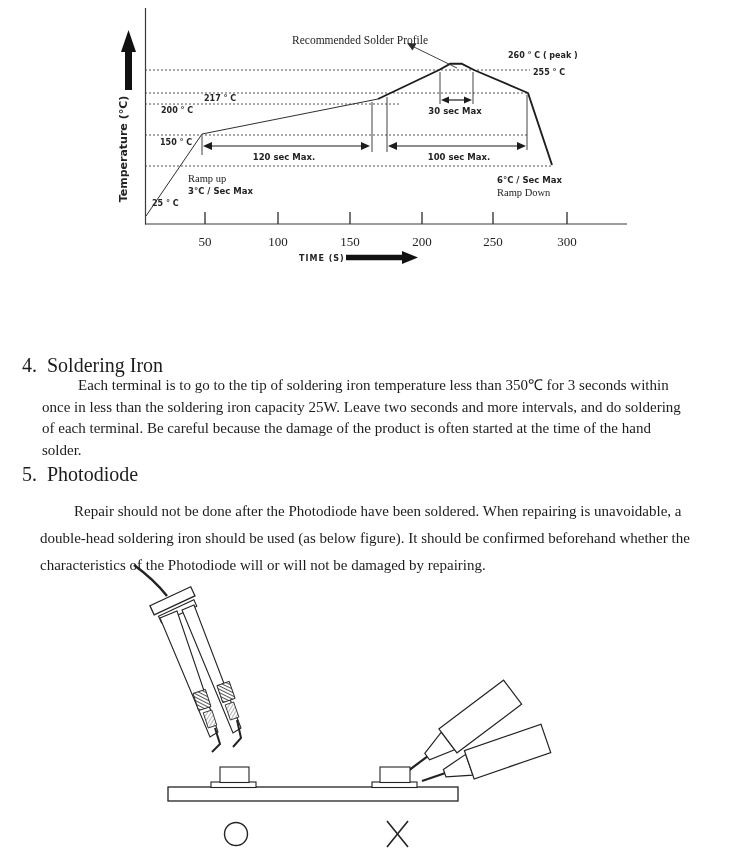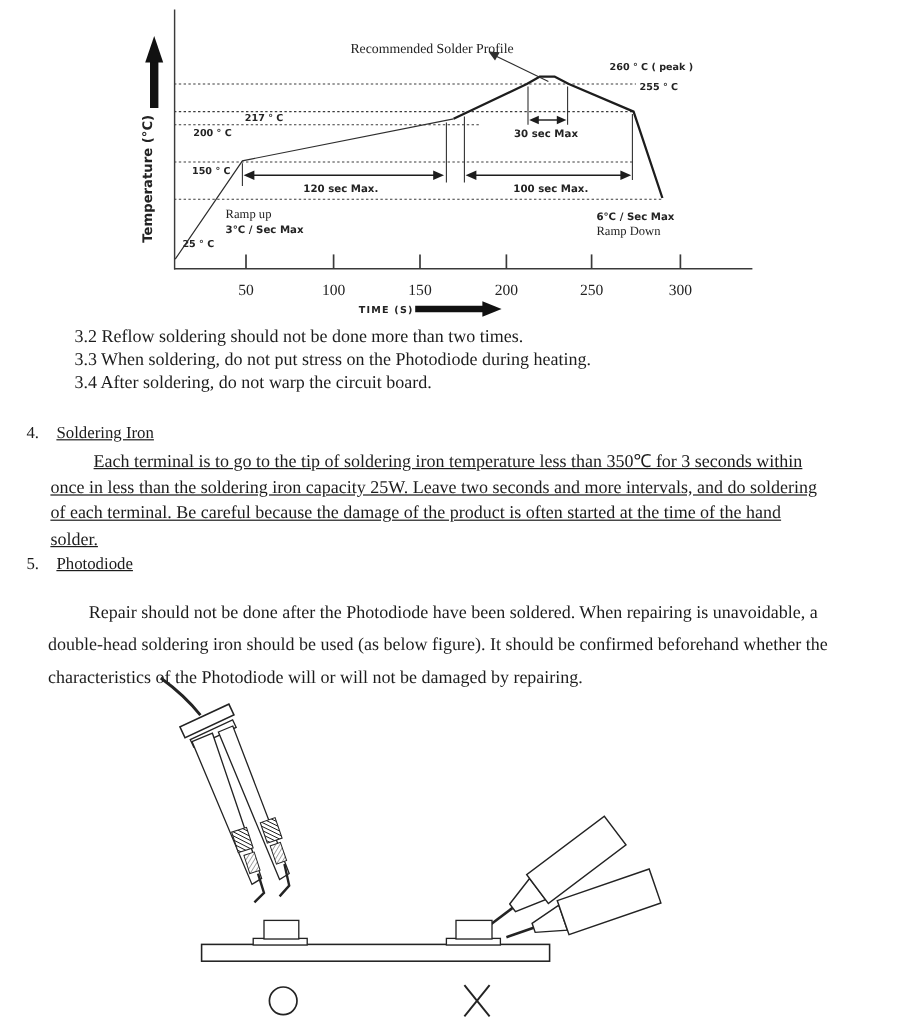--- a/index.html
+++ b/index.html
@@ -2,23 +2,23 @@
 <html><head>
 <meta charset="utf-8">
 <style>
   html,body{margin:0;padding:0;background:#fff;}
   .page{
     position:relative;width:750px;height:863px;background:#ffffff;
     font-family:"Liberation Serif", serif;color:#1c1c1c;overflow:hidden;
   }
   .abs{position:absolute;}
   .doc-text{font-size:15px;white-space:pre;line-height:19px;}
-  .sec-heading{font-size:14px;white-space:pre;text-decoration:underline;}
+  .sec-heading{font-size:20px;white-space:pre;}
   .sec-num{display:inline-block;width:25px;}
-  .body4{left:42px;top:375px;line-height:21.7px;text-indent:36px;text-decoration:underline;}
+  .body4{left:42px;top:375px;line-height:21.7px;text-indent:36px;}
   .body5{left:40px;top:498px;line-height:26.8px;text-indent:34px;}
   svg text{fill:#232323;}
   .tick-label{font-family:"Liberation Serif",serif;font-size:13px;}
   .tiny-bold{font-family:"DejaVu Sans",sans-serif;font-size:8px;font-weight:bold;}
   .tiny-bold9{font-family:"DejaVu Sans",sans-serif;font-size:8.5px;font-weight:bold;}
   .serif-small{font-family:"Liberation Serif",serif;font-size:10.5px;}
   .callout{font-family:"Liberation Serif",serif;font-size:11.5px;}
   .axis-label{font-family:"DejaVu Sans",sans-serif;font-size:11px;font-weight:bold;}
 </style>
 </head>
@@ -109,23 +109,20 @@
     <text class="tiny-bold9" x="497" y="183">6°C / Sec Max</text>
     <text class="serif-small" x="497" y="196">Ramp Down</text>
 
     <g>
       <text class="callout" x="292" y="44">Recommended Solder Profile</text>
       <line x1="414" y1="47" x2="457" y2="68" stroke="#2e2e2e" stroke-width="0.9"></line>
       <polygon points="407,43 416.5,43.5 412.5,50.5" fill="#2e2e2e"></polygon>
     </g>
   </svg>
 
-  <div class="abs doc-text" style="left:62px;top:272px">3.2 Reflow soldering should not be done more than two times.
-3.3 When soldering, do not put stress on the Photodiode during heating.
-3.4 After soldering, do not warp the circuit board.</div>
 
   <div class="abs sec-heading" style="left:22px;top:354px"><span class="sec-num">4.</span><span>Soldering Iron</span></div>
   <div class="abs doc-text body4">Each terminal is to go to the tip of soldering iron temperature less than 350℃ for 3 seconds within
 once in less than the soldering iron capacity 25W. Leave two seconds and more intervals, and do soldering
 of each terminal. Be careful because the damage of the product is often started at the time of the hand
 solder.</div>
 
   <div class="abs sec-heading" style="left:22px;top:463px"><span class="sec-num">5.</span><span>Photodiode</span></div>
   <div class="abs doc-text body5">Repair should not be done after the Photodiode have been soldered. When repairing is unavoidable, a
 double-head soldering iron should be used (as below figure). It should be confirmed beforehand whether the

